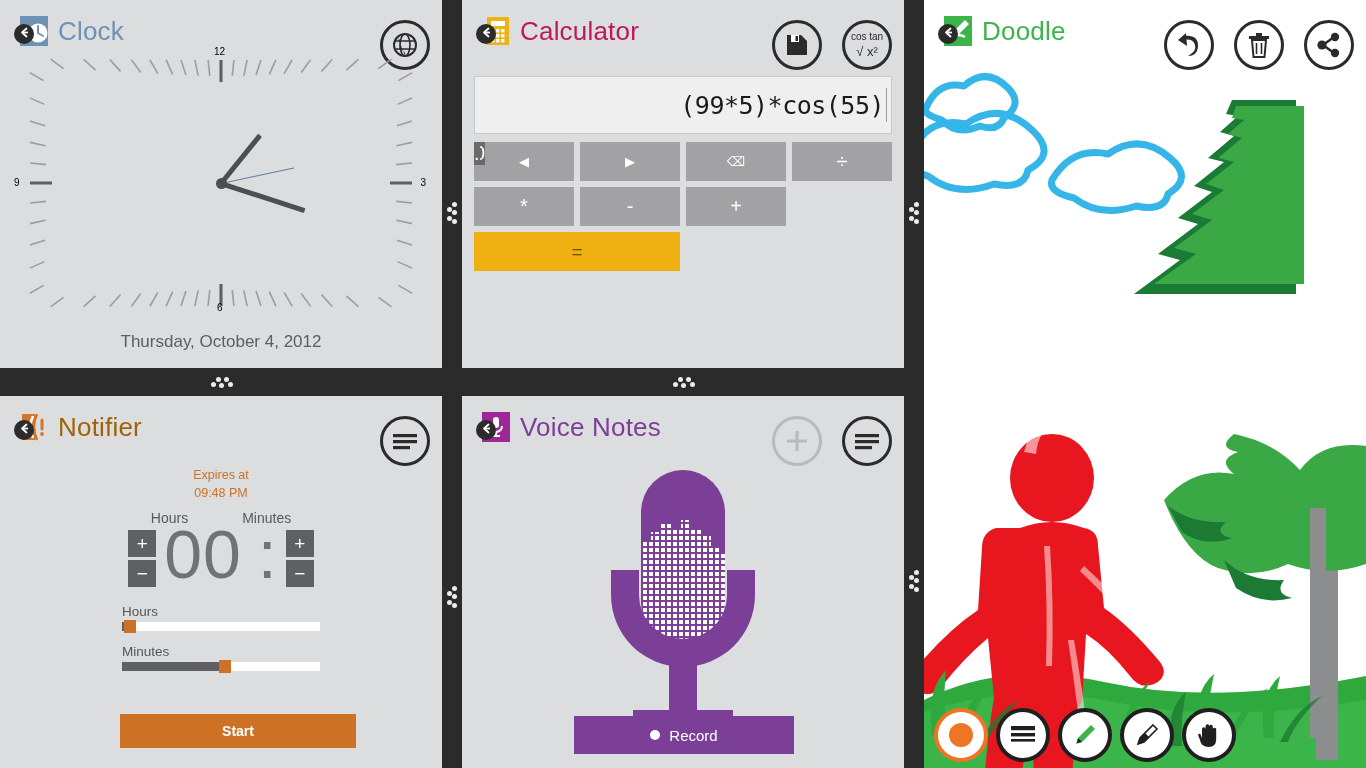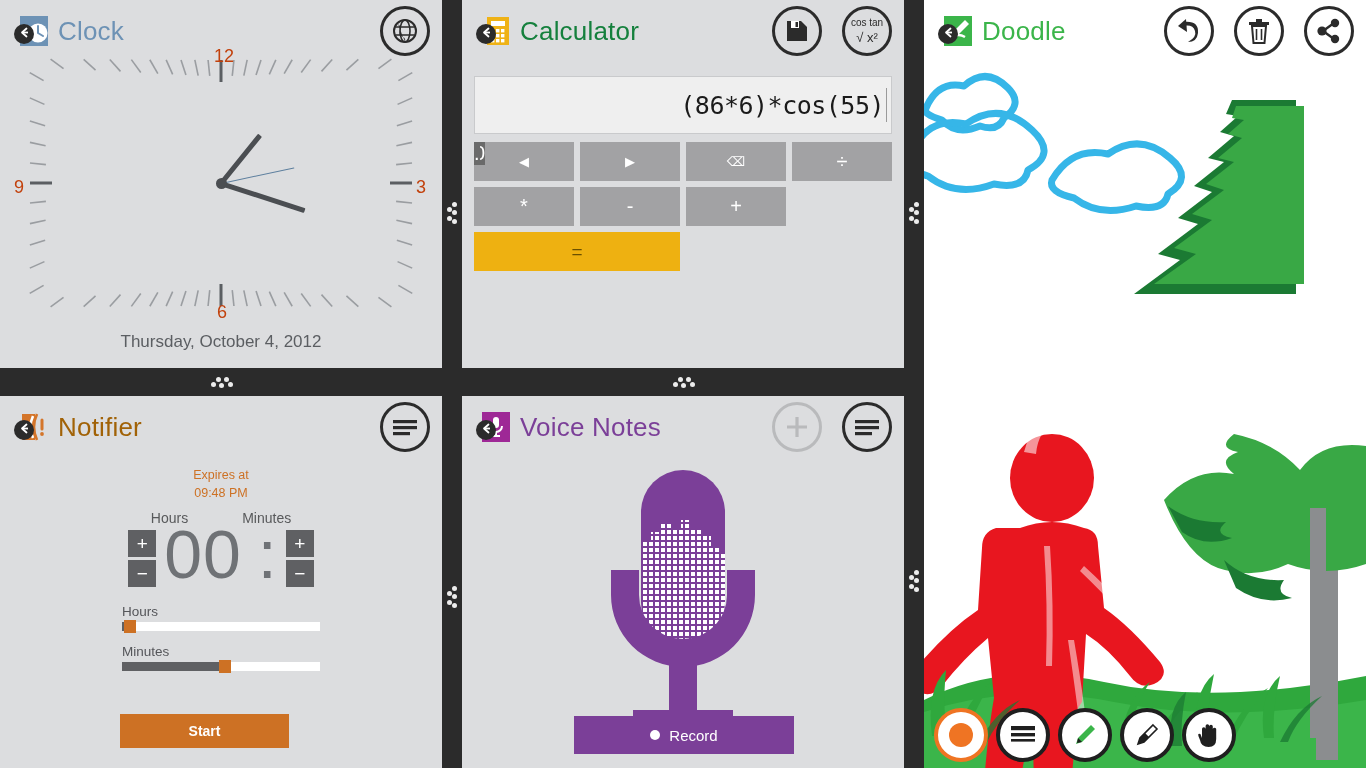--- a/index.html
+++ b/index.html
@@ -27,21 +27,21 @@
     position: absolute; left: 0; top: 8px;
     width: 20px; height: 20px; border-radius: 50%;
     background: #2b2b2b; color: #fff;
     font-size: 11px; line-height: 20px; text-align: center;
     z-index: 4;
   }
   .app-title {
     font-size: 26px; font-weight: 400;
     margin-left: 10px; letter-spacing: .2px;
   }
-  .hdr-btns { position: absolute; right: 12px; top: 6px; display: flex; gap: 20px; justify-content: flex-end; }
+  .hdr-btns { position: absolute; right: 12px; top: 20px; display: flex; gap: 20px; justify-content: flex-end; }
   .circ-btn {
     width: 50px; height: 50px; border-radius: 50%;
     border: 3px solid #2b2b2b; background: transparent;
     display: flex; align-items: center; justify-content: center;
     cursor: pointer;
   }
   .circ-btn.light { border-color: #b9babc; }
 
   
   .divider-v { position: absolute; background: #2b2b2b; }
@@ -49,21 +49,21 @@
   .grip { position: absolute; }
   .grip i {
     position: absolute; width: 5px; height: 5px;
     border-radius: 50%; background: #ececec; display: block;
   }
 
   
   #clock-panel { left: 0; top: 0; width: 442px; height: 368px; }
   .clock-face { position: absolute; left: 28px; top: 58px; width: 386px; height: 250px; }
   .num {
-    position: absolute; color: #c2410c; font-size: 18px;
+    position: absolute; color: #000000; font-size: 10px;
   }
   .hand { position: absolute; background: #4b4e52; transform-origin: 0% 50%; border-radius: 1px; }
   .hand.sec { background: #5d7f9e; height: 1px; }
   .pivot {
     position: absolute; width: 11px; height: 11px; border-radius: 50%;
     background: #4b4e52; left: 50%; top: 50%; margin: -5.5px 0 0 -5.5px;
   }
   .digital {
     position: absolute; left: 0; right: 0; top: 146px; text-align: center;
   }
@@ -130,21 +130,21 @@
   .slider-label { font-size: 13.5px; color: #55565a; margin-bottom: 3px; }
   .slider {
     position: relative; height: 9px; background: #ffffff;
     margin-bottom: 13px; cursor: pointer;
   }
   .slider .fill { position: absolute; left: 0; top: 0; height: 9px; background: #5f6063; }
   .slider .thumb {
     position: absolute; top: -2px; width: 12px; height: 13px; background: #cd7124;
   }
   .start-btn {
-    position: absolute; left: 120px; top: 318px; width: 169px; height: 34px;
+    position: absolute; left: 120px; top: 318px; width: 236px; height: 34px;
     background: #cd7124; color: #fff; font-size: 14px; font-weight: bold;
     display: flex; align-items: center; justify-content: center; cursor: pointer;
   }
 
   
   #voice-panel { left: 462px; top: 396px; width: 442px; height: 372px; }
   .mic { position: absolute; left: 50%; margin-left: -100px; top: 74px; width: 200px; height: 290px; }
   .record-btn {
     position: absolute; left: 112px; top: 320px; width: 220px; height: 38px;
     background: #7b3f98; color: #fff; font-size: 15px;
@@ -300,42 +300,42 @@
             </g>
           </svg>
         </div>
         <div class="back-chip">
           <svg width="11" height="11" viewBox="0 0 11 11">
               <path d="M7.5 1.5 L3 5.5 L7.5 9.5" stroke="#fff" stroke-width="1.8" fill="none" stroke-linecap="round" stroke-linejoin="round"></path>
               <path d="M3 5.5 L9 5.5" stroke="#fff" stroke-width="1.8"></path>
             </svg>
         </div>
       </div>
-      <div class="app-title" style="color:#15803d">Calculator</div>
+      <div class="app-title" style="color:#be185d">Calculator</div>
       <div class="hdr-btns">
         <div class="circ-btn">
           <svg width="26" height="26" viewBox="0 0 26 26">
             <path d="M3 3 h14 l6 6 v14 H3 Z" fill="#2b2b2b"></path>
             <rect x="7" y="3" width="8" height="7" fill="#fff"></rect>
             <rect x="11.5" y="4" width="2.5" height="5" fill="#2b2b2b"></rect>
             <rect x="9" y="14" width="12" height="9" fill="#2b2b2b"></rect>
             <rect x="10" y="15" width="10" height="8" fill="#2b2b2b"></rect>
           </svg>
         </div>
         <div class="circ-btn">
           <svg width="44" height="40" viewBox="0 0 44 40">
             <text x="22" y="15" font-family="Liberation Sans, sans-serif" font-size="10" fill="#2b2b2b" text-anchor="middle">cos tan</text>
             <text x="22" y="31" font-family="Liberation Sans, sans-serif" font-size="13" fill="#2b2b2b" text-anchor="middle">√ x²</text>
           </svg>
         </div>
       </div>
     </div>
 
     <div class="calc-display">
-      <span>(86*6)*cos(55)</span>
+      <span>(99*5)*cos(55)</span>
       <div class="caret"></div>
     </div>
     <div class="calc-keys" id="calc-keys">
         <div class="key nav">◀</div>
         <div class="key nav">▶</div>
         <div class="key nav">⌫</div>
         <div class="key op">÷</div>
         <div class="key num">7</div>
         <div class="key num">8</div>
         <div class="key num">9</div>

